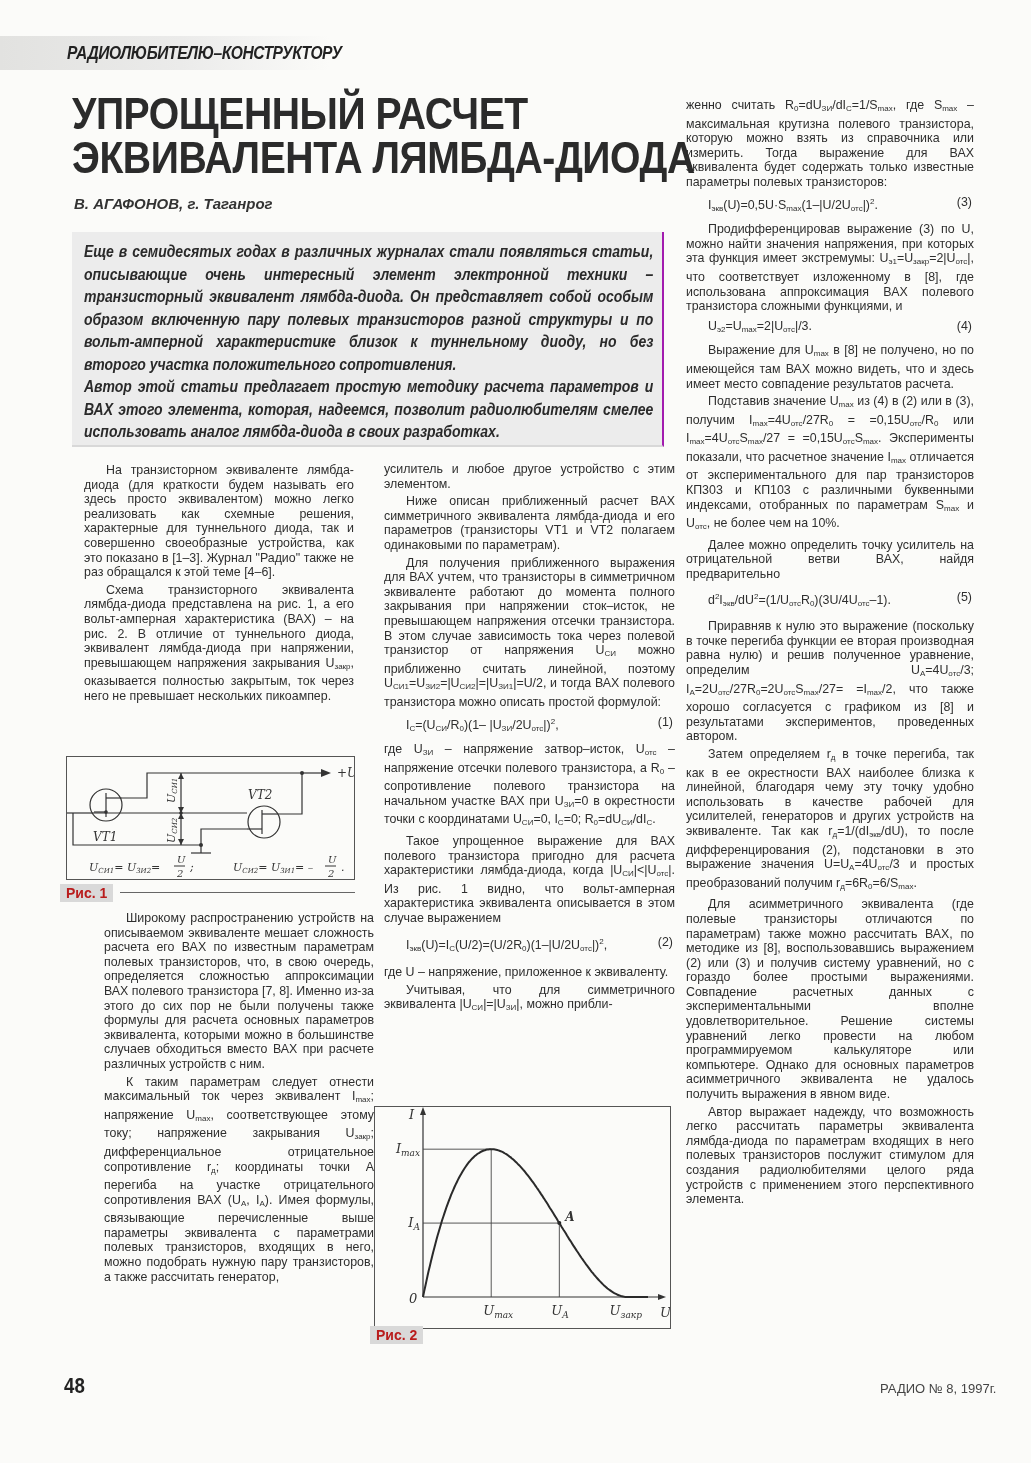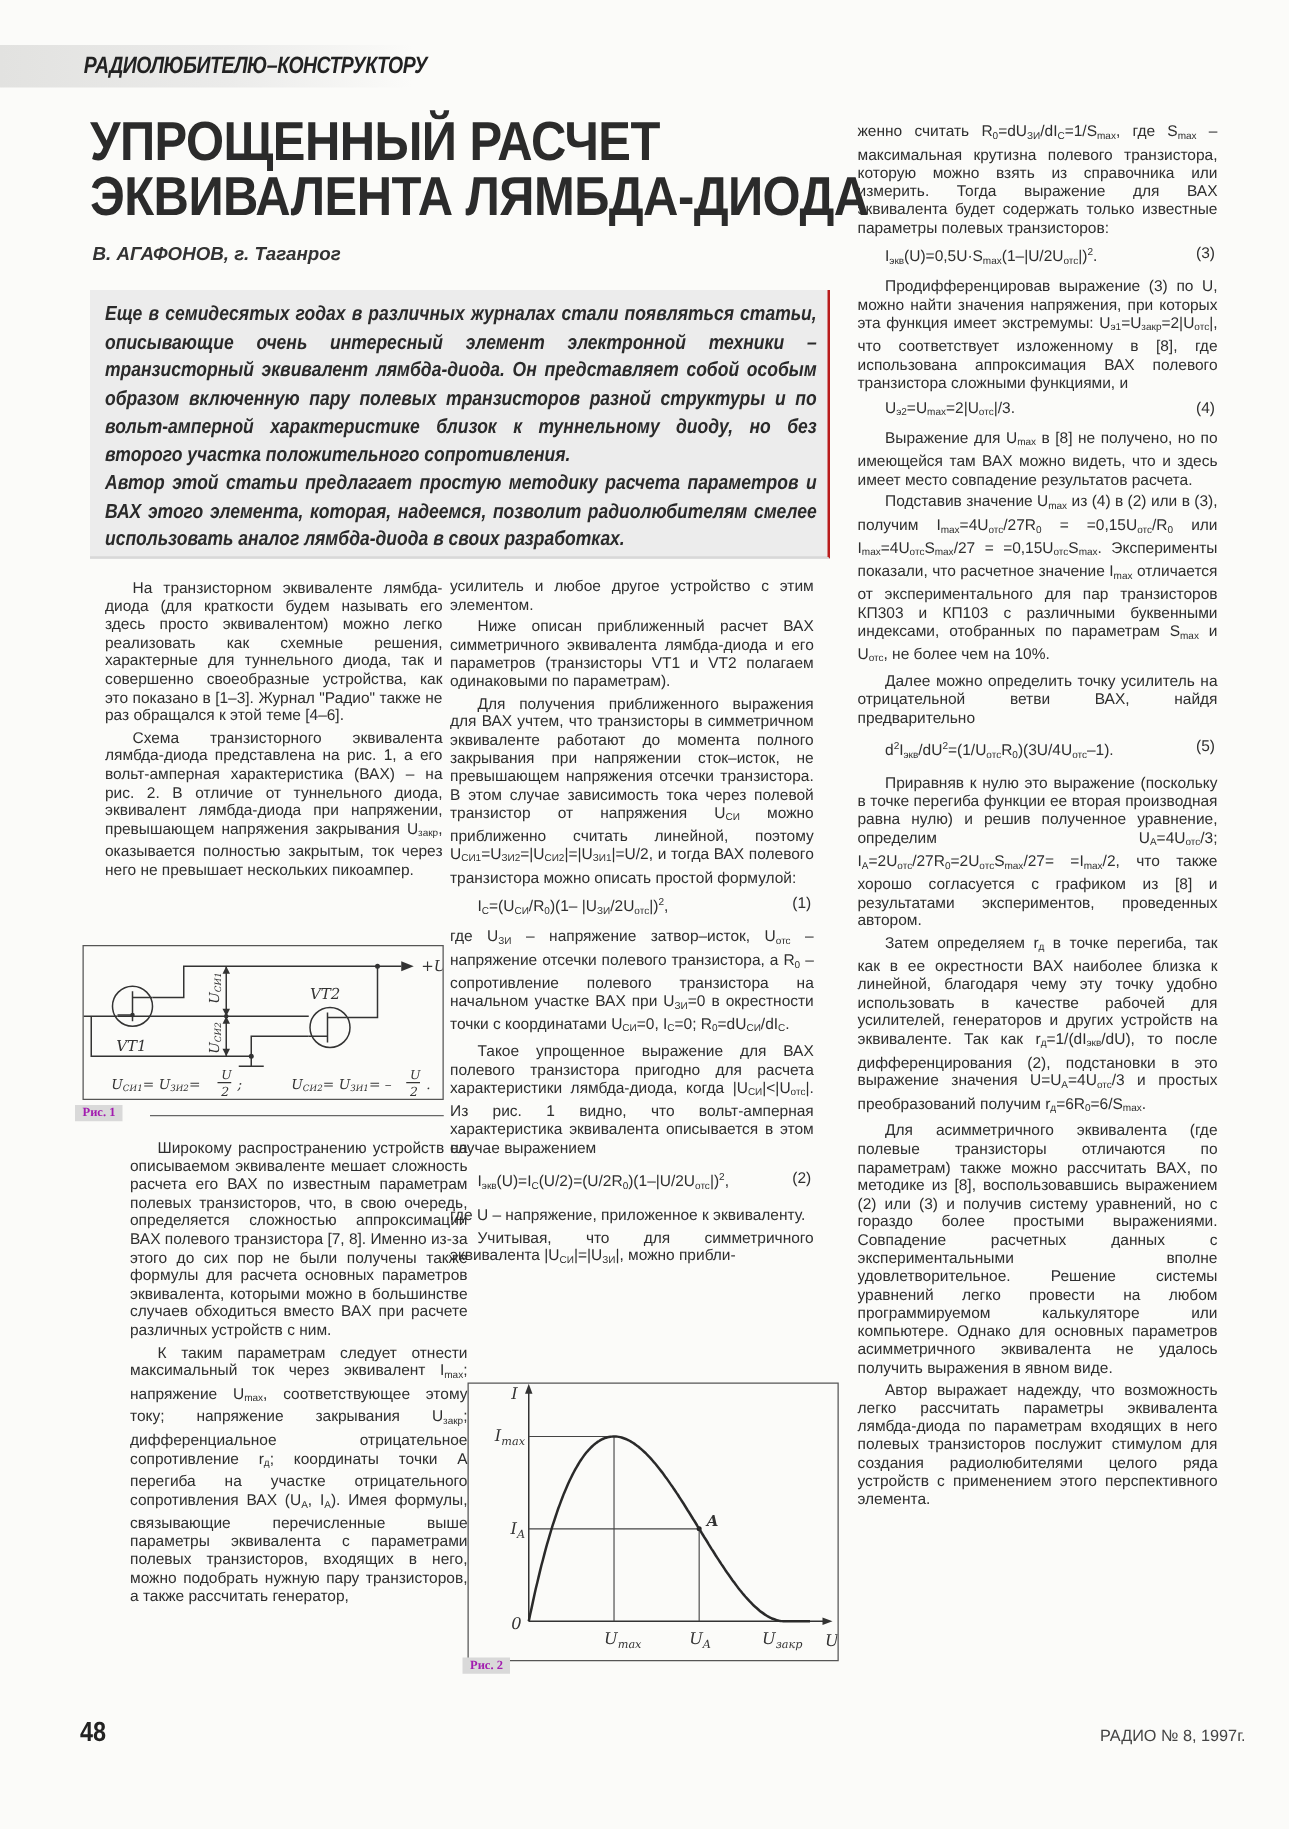--- a/index.html
+++ b/index.html
@@ -14,43 +14,43 @@
 
   .title { position: absolute; left: 72px; top: 92px; font-family: "Liberation Sans", sans-serif;
     font-weight: bold; font-size: 44px; line-height: 44px; color: #2b2b2b;
     transform: scaleX(0.89); transform-origin: left top; letter-spacing: -0.5px; }
   .title div { white-space: nowrap; }
 
   .byline { position: absolute; left: 74px; top: 195px; font-style: italic; font-weight: bold;
     font-size: 15px; color: #333; }
 
   .lead-box { position: absolute; left: 72px; top: 232px; width: 592px; height: 215px;
-    background: #ececec; border-right: 2px solid #b91c1c; border-bottom: 2px solid #d8d8d8;
+    background: #ececec; border-right: 2px solid #a21caf; border-bottom: 2px solid #d8d8d8;
     padding: 8px 8px 8px 12px; }
   .lead-box p { font-family: "Liberation Sans", sans-serif; font-weight: bold; font-style: italic;
     font-size: 16.3px; line-height: 22.5px; text-align: justify; color: #2a2a2a;
     transform: scaleX(0.86); transform-origin: left top; width: 662px; }
 
   .col { position: absolute; font-size: 12.4px; line-height: 14.6px; text-align: justify; color: #2e2e2e; }
   .col p { text-indent: 22px; margin-bottom: 3px; hyphens: manual; }
   .col p.noindent { text-indent: 0; }
   .col .formula { text-indent: 22px; margin: 5px 0 6px 0; white-space: nowrap; display: flex; justify-content: space-between; padding-right: 2px; }
   .col .formula .eqn { padding-left: 0; }
   sub { font-size: 8px; vertical-align: -2px; }
   sup { font-size: 8px; vertical-align: 5px; }
 
   .c1 { left: 84px; top: 463px; width: 270px; }
   .c1b { left: 84px; top: 911px; width: 270px; margin-left: 20px; }
-  .c2 { left: 360px; top: 462px; width: 291px; }
+  .c2 { left: 384px; top: 462px; width: 291px; }
   .c3 { left: 686px; top: 98px; width: 288px; }
 
   .fig1 { position: absolute; left: 66px; top: 756px; width: 289px; height: 124px; border: 1px solid #555; }
   .fig2 { position: absolute; left: 374px; top: 1106px; width: 297px; height: 223px; border: 1px solid #555; }
-  .fig-label { position: absolute; background: #d9d9d9; font-weight: bold; font-size: 10px;
-    padding: 1px 6px; color: #a21caf; font-family: Liberation Serif, serif; }
+  .fig-label { position: absolute; background: #d9d9d9; font-weight: bold; font-size: 14px;
+    padding: 1px 6px; color: #b91c1c; }
   .fig1-label { left: 60px; top: 884px; }
   .fig1-line { position: absolute; left: 120px; top: 892px; width: 235px; height: 1px; background: #666; }
   .fig2-label { left: 370px; top: 1326px; }
 
   svg text { font-family: "DejaVu Serif", serif; font-style: italic; fill: #333; }
 
   .page-num { position: absolute; left: 64px; top: 1373px; font-weight: bold; font-size: 22px;
     transform: scaleX(0.85); transform-origin: left top; color: #222; }
   .footer-src { position: absolute; left: 880px; top: 1381px; font-size: 13px; color: #444; }
 </style>

